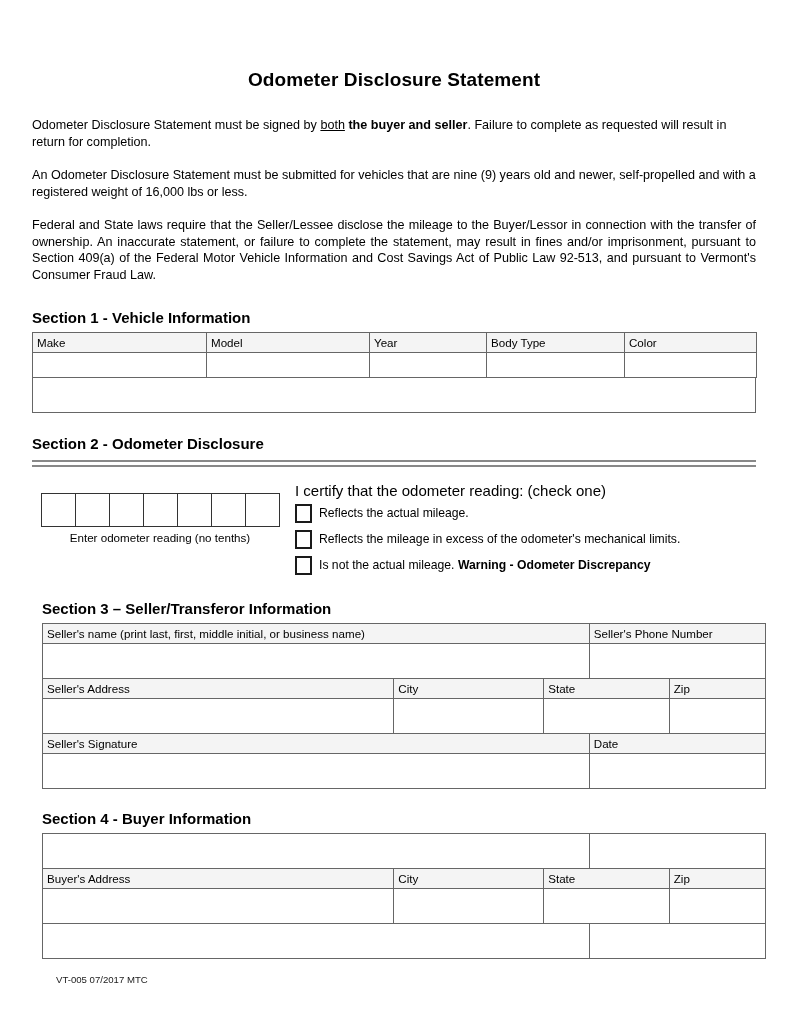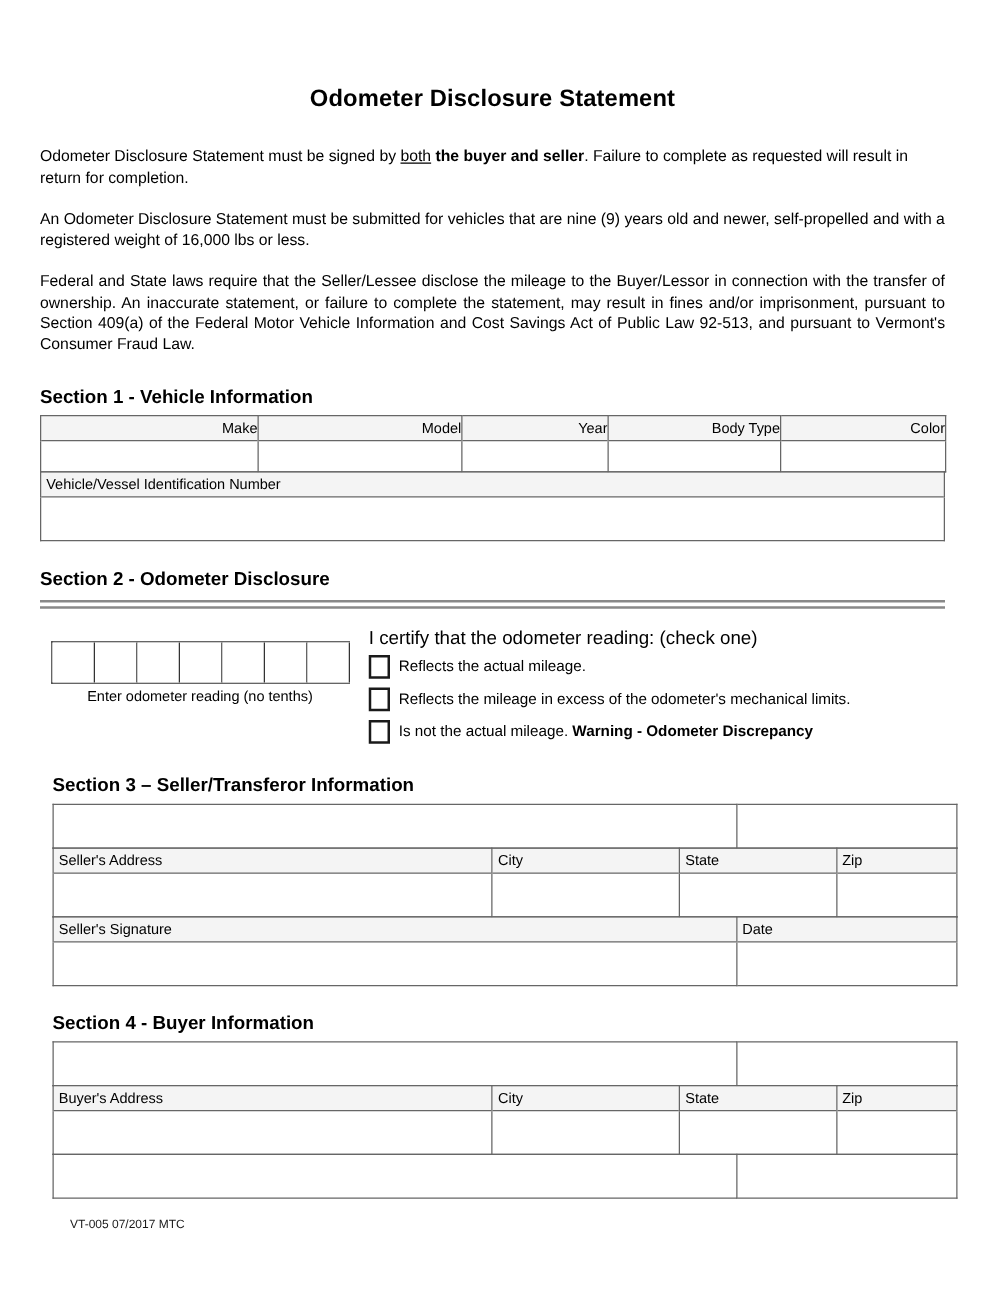--- a/index.html
+++ b/index.html
@@ -88,21 +88,21 @@
     white-space: nowrap;
     overflow: hidden;
   }
   .cell-blank {
     height: 24px;
     background: #ffffff;
   }
   .cell-blank.tall { height: 34px; }
 
   
-  .sec1-table { margin-top: 7px; text-align: right; }
+  .sec1-table { margin-top: 7px; }
 
   
   .sec34-table { width: 714px; margin-left: 10px; margin-top: 6px; }
 
   
   .rule-top {
     border: none;
     border-top: 2px solid #888;
     margin: 8px 0 0 0;
     height: 0;
@@ -252,25 +252,20 @@
           <td>
             <div class="cell-blank"></div>
           </td>
         </tr>
       </tbody>
     </table>
 
     <table class="form" style="margin-top:-1px">
       <tbody>
         <tr>
-          <td class="shaded">
-            <div class="cell-label">Vehicle/Vessel Identification Number</div>
-          </td>
-        </tr>
-        <tr>
           <td>
             <div class="cell-blank tall"></div>
           </td>
         </tr>
       </tbody>
     </table>
 
     <h2 class="sec-head sec2-head">Section 2 - Odometer Disclosure</h2>
 
     <hr class="rule-top">
@@ -313,20 +308,28 @@
 
     <h2 class="sec-head sec3-head">Section 3 – Seller/Transferor Information</h2>
 
     <table class="form sec34-table">
       <colgroup>
           <col style="width:540px">
           <col style="width:174px">
         </colgroup>
       <tbody>
         <tr>
+          <td class="shaded">
+            <div class="cell-label">Seller's name (print last, first, middle initial, or business name)</div>
+          </td>
+          <td class="shaded">
+            <div class="cell-label">Seller's Phone Number</div>
+          </td>
+        </tr>
+        <tr>
           <td>
             <div class="cell-blank tall"></div>
           </td>
           <td>
             <div class="cell-blank tall"></div>
           </td>
         </tr>
       </tbody>
     </table>
 

